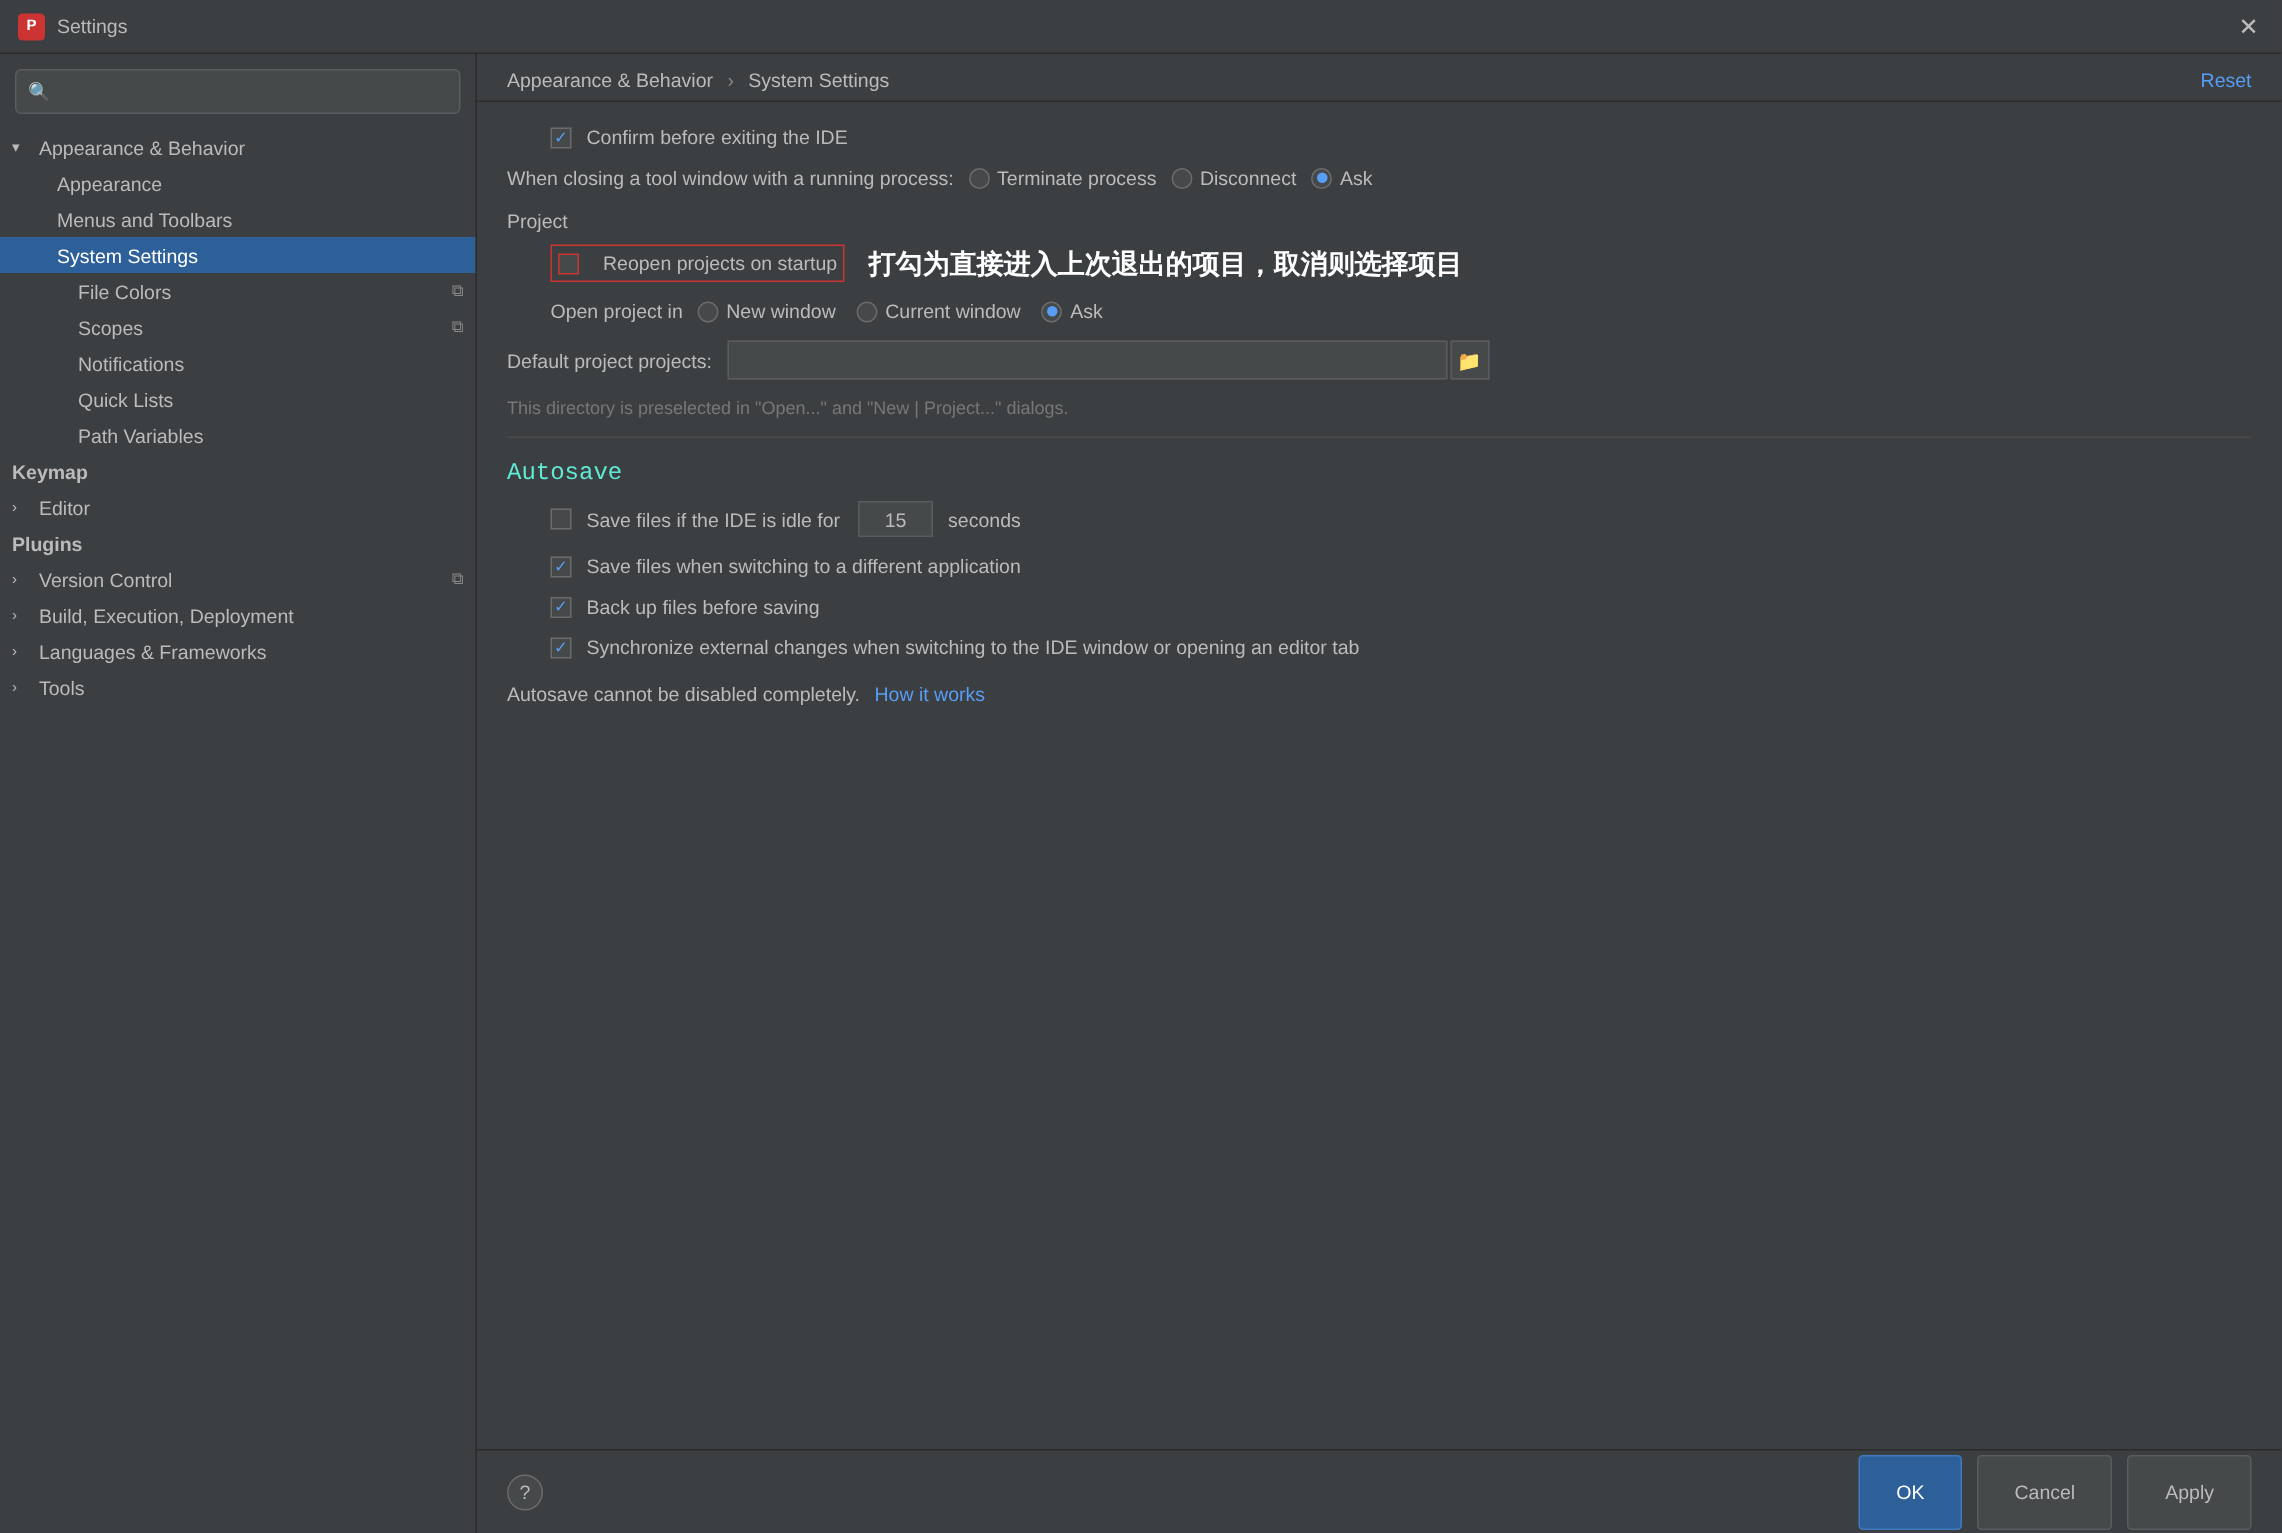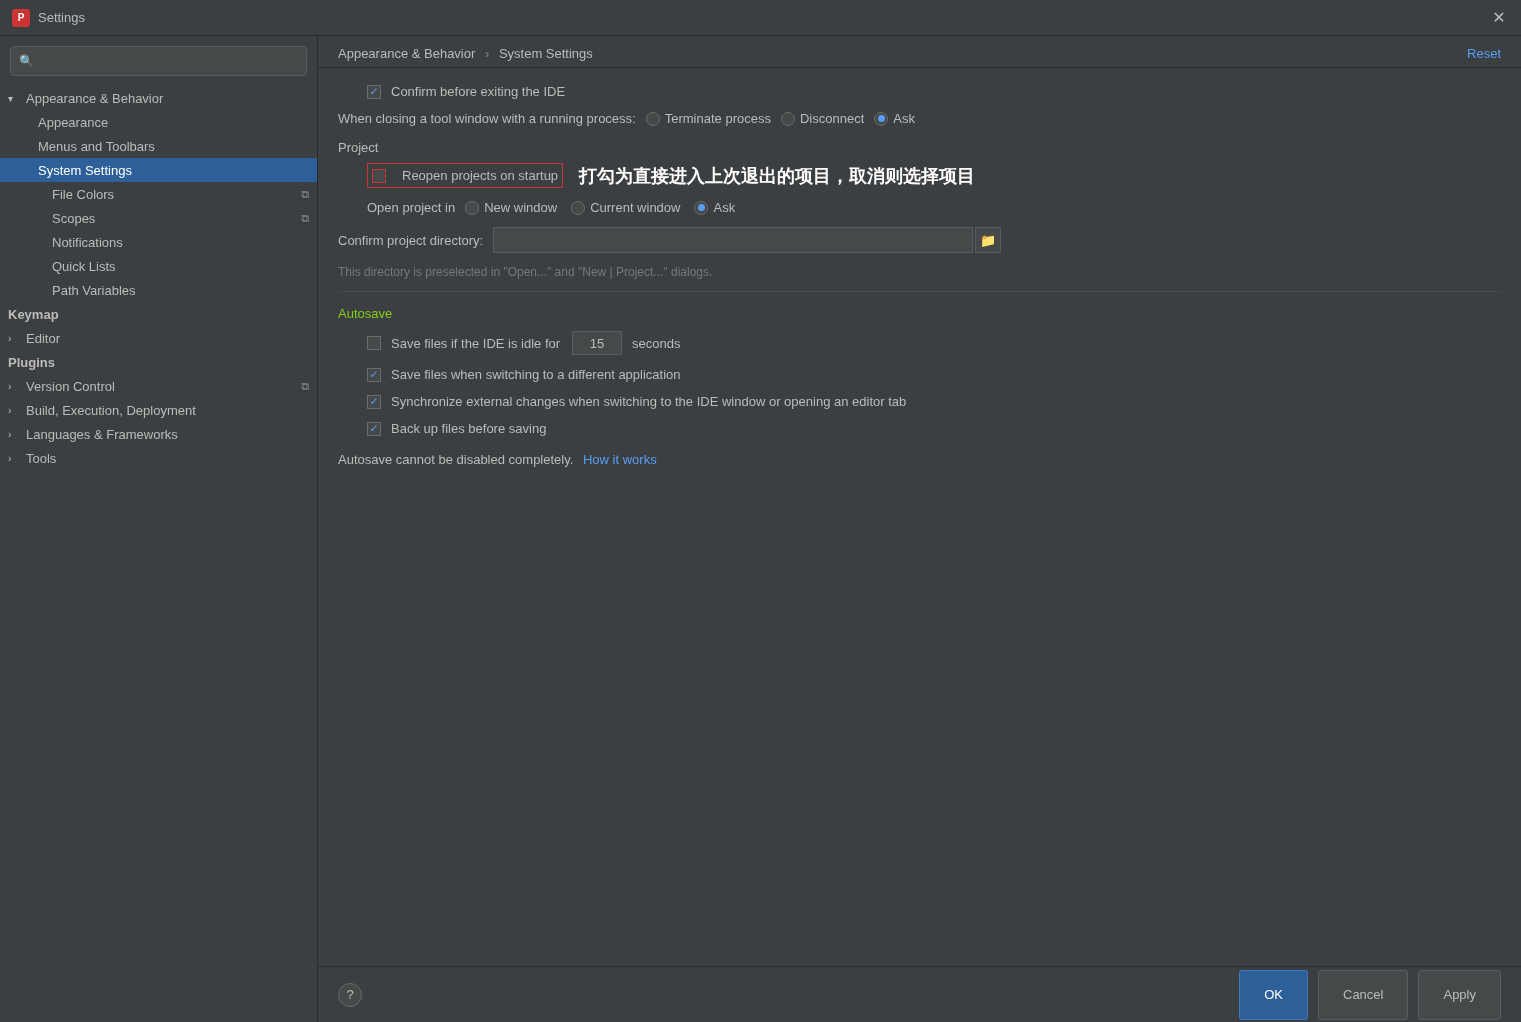--- a/index.html
+++ b/index.html
@@ -227,23 +227,24 @@
       margin-left: 2px;
       font-size: 13px;
     }
     .hint-text {
       font-size: 12px;
       color: #777;
       margin-bottom: 12px;
       margin-left: 0;
     }
     .autosave-section-label {
-      color: #84cc16;
-      font-size: 13px;
+      color: #5eead4;
+      font-size: 16px;
       margin: 10px 0 10px 0;
+      font-family: Liberation Mono, monospace;
     }
     .number-input {
       background: #45494a;
       border: 1px solid #5a5c5e;
       color: #bbbbbb;
       font-size: 13px;
       width: 50px;
       height: 24px;
       padding: 2px 6px;
       text-align: center;
@@ -466,21 +467,21 @@
             <div class="radio"></div>
             <span class="label-text">Current window</span>
           </div>
           <div class="radio-option" style="margin-left:14px;">
             <div class="radio selected"></div>
             <span class="label-text">Ask</span>
           </div>
         </div>
 
         <div class="field-row">
-          <span class="field-label">Confirm project directory:</span>
+          <span class="field-label">Default project projects:</span>
           <input class="text-input" type="text" value="" style="">
           <button class="folder-btn">📁</button>
         </div>
         <div class="hint-text">This directory is preselected in "Open..." and "New | Project..." dialogs.</div>
 
         <hr class="divider">
 
         <div class="autosave-section-label">Autosave</div>
 
         <div class="setting-row">
@@ -490,26 +491,26 @@
           <span class="inline-text" style="margin-left:4px;">seconds</span>
         </div>
 
         <div class="setting-row">
           <div class="checkbox checked"></div>
           <span class="label-text">Save files when switching to a different application</span>
         </div>
 
         <div class="setting-row">
           <div class="checkbox checked"></div>
+          <span class="label-text">Back up files before saving</span>
+        </div>
+
+        <div class="setting-row">
+          <div class="checkbox checked"></div>
           <span class="label-text">Synchronize external changes when switching to the IDE window or opening an editor tab</span>
-        </div>
-
-        <div class="setting-row">
-          <div class="checkbox checked"></div>
-          <span class="label-text">Back up files before saving</span>
         </div>
 
         <div style="margin-top: 16px;">
           <span class="label-text">Autosave cannot be disabled completely.</span>
           <span class="link-text" style="margin-left:6px;">How it works</span>
         </div>
 
       </div>
 
       <div class="footer">

